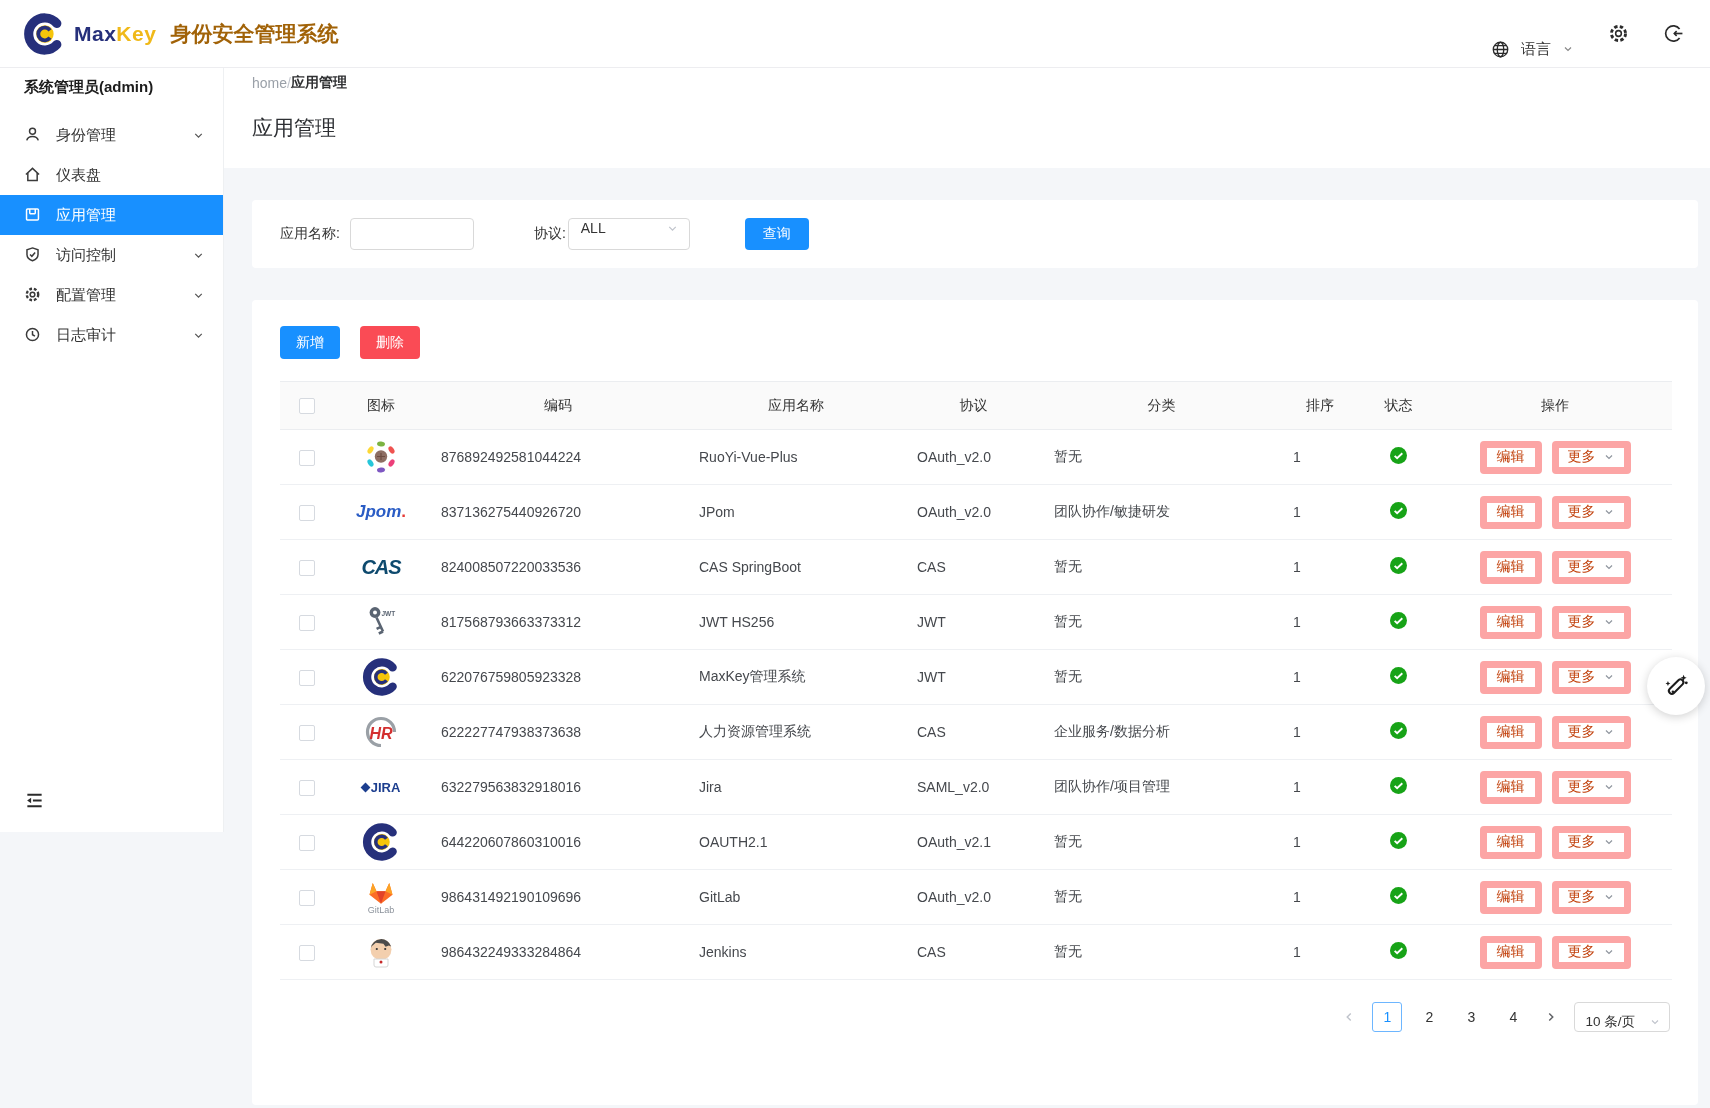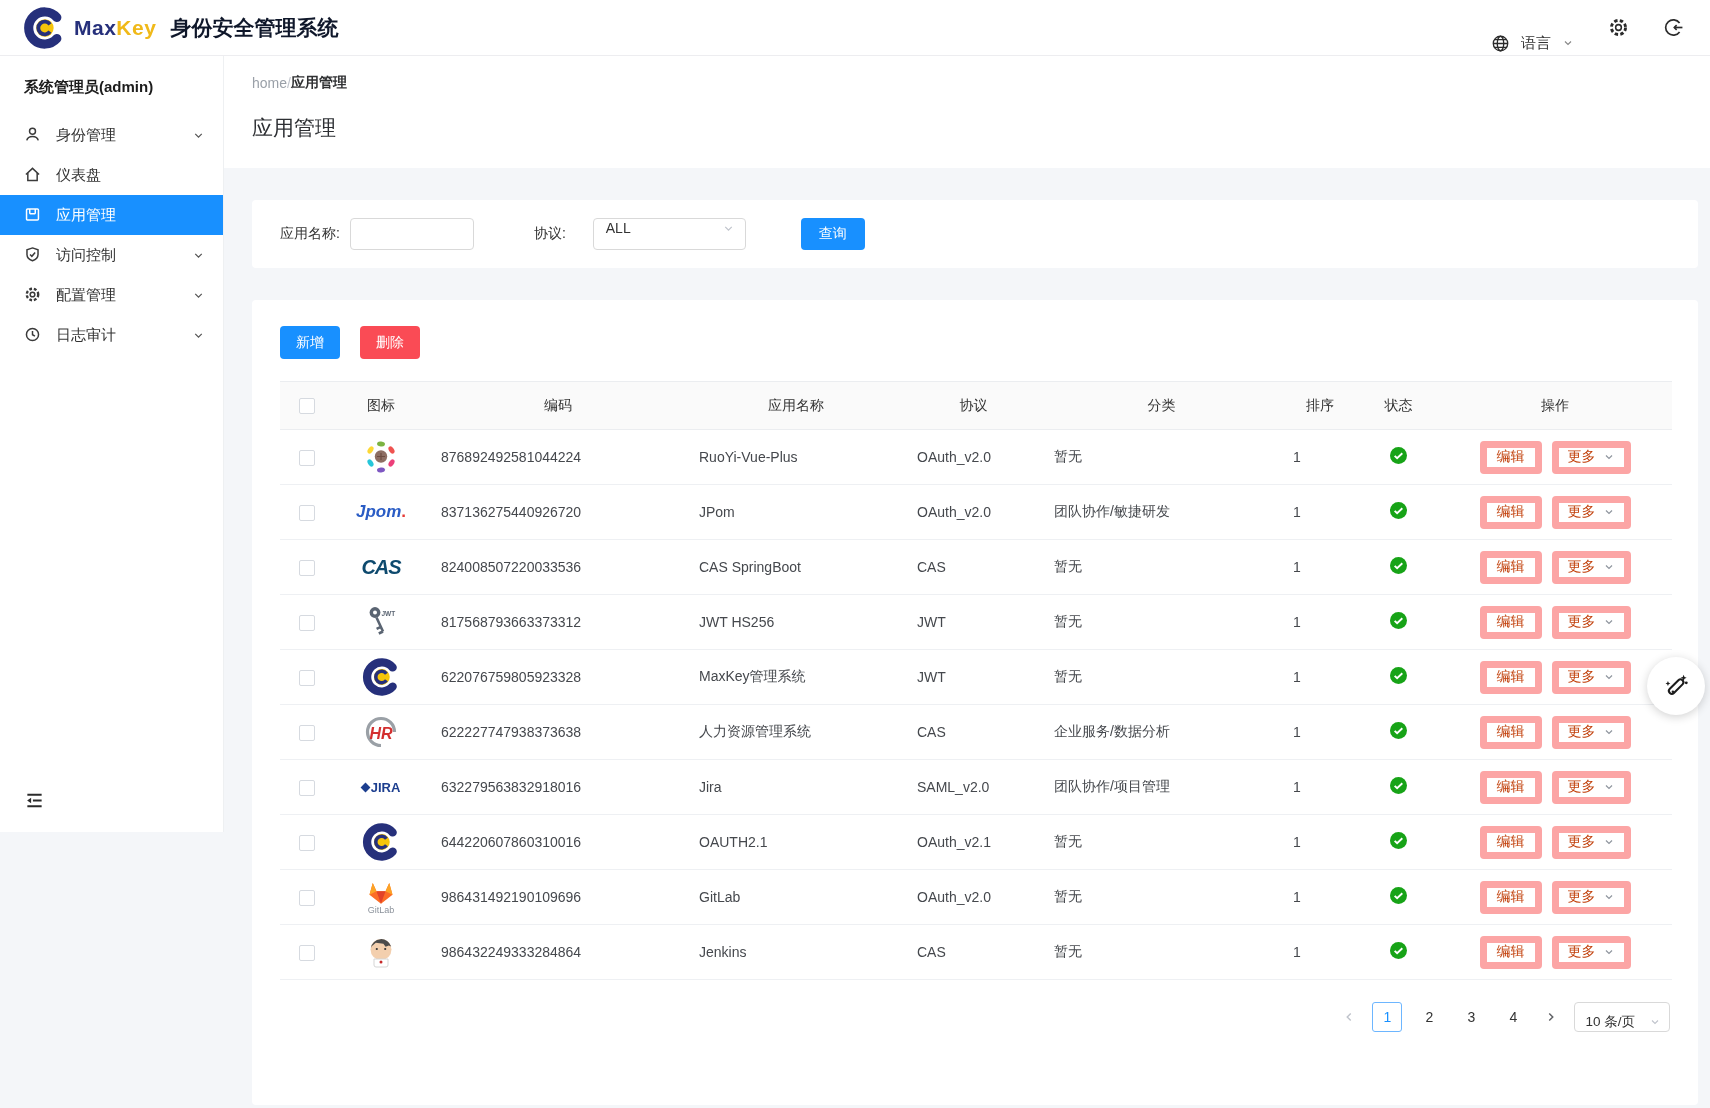--- a/index.html
+++ b/index.html
@@ -1,20 +1,20 @@
 <!DOCTYPE html>
 <html><head>
 <meta charset="utf-8">
 <style>
   * { margin:0; padding:0; box-sizing:border-box; }
   html,body { width:1710px; height:1108px; overflow:hidden; }
   body { background:#f4f6f9; font-family:"Liberation Sans","DejaVu Sans",sans-serif; color:#333; font-size:14px; }
 
   
-  .topbar { position:absolute; top:0; left:0; width:1710px; height:56px; background:#fff;
+  .topbar { position:absolute; top:0; left:0; width:1710px; height:68px; background:#fff;
             border-bottom:1px solid #ededf0; display:flex; align-items:center; justify-content:space-between;
             padding:0 26px 0 22px; z-index:20; }
   .brand { display:flex; align-items:center; gap:8px; }
   .brand-title { font-size:21px; font-weight:bold; letter-spacing:.5px; }
   .brand-sub { font-size:21px; font-weight:bold; margin-left:6px; }
   .topbar-right { display:flex; align-items:center; gap:34px; }
   .lang-group { display:flex; align-items:center; gap:11px; cursor:pointer; font-size:15px;margin-top:31px; }
   .top-icon { display:inline-flex; align-items:center; justify-content:center; cursor:pointer; color:#2b2b2b; }
 
   
@@ -36,21 +36,21 @@
   .breadcrumb { display:flex; align-items:center; font-size:14px; }
   .breadcrumb .bc-home { color:#9aa0a8; cursor:pointer; }
   .breadcrumb .bc-sep { color:#c0c4cc; }
   .breadcrumb .bc-cur { color:#303133; font-weight:600; }
   .page-title { margin-top:22px; font-size:21px; color:#2d2f33; }
 
   .card { background:#fff; border-radius:4px; margin:32px 12px 0 28px; }
   .filter-card { height:68px; display:flex; align-items:center; padding-left:28px; }
   .f-label { font-size:14px; color:#333; }
   .f-input { width:124px; height:32px; border:1px solid #d9d9d9; border-radius:4px; margin-left:10px; padding:0 8px; font-size:14px; outline:none; }
-  .f-select { width:153px; height:32px; border:1px solid #d9d9d9; border-radius:4px; margin-left:27px;
+  .f-select { width:122px; height:32px; border:1px solid #d9d9d9; border-radius:4px; margin-left:2px;
               display:flex; align-items:center; justify-content:space-between; padding:0 10px 12px 12px; cursor:pointer; background:#fff; }
   .f-select .sel-val { font-size:14px; color:#333; }
   .sel-chevron { color:#c0c4cc; display:inline-flex; }
   .gap1 { width:60px; } .gap2 { width:55px; }
   .btn { border:none; border-radius:4px; color:#fff; font-size:14px; cursor:pointer;
          display:inline-flex; align-items:center; justify-content:center; font-family:Liberation Mono, monospace; }
   .btn-primary { background:#1890ff; }
   .btn-danger { background:#fa4b55; }
   .btn-query { width:64px; height:32px; }
 
@@ -103,21 +103,21 @@
 <div class="topbar">
   <div class="brand">
     <span style="display:inline-flex;">
       <svg width="44" height="44" viewBox="0 0 48 48">
         <path d="M38 12.5 A17.5 17.5 0 1 0 38 35.5" fill="none" stroke="#26307b" stroke-width="10" stroke-linecap="round"></path>
         <circle cx="25" cy="24" r="9.5" fill="#f6c50a"></circle>
         <path d="M30.5 20 A7 7 0 1 0 30.5 28" fill="none" stroke="#26307b" stroke-width="4.2"></path>
       </svg>
     </span>
     <span class="brand-title"><span style="color:#26307b;">Max</span><span style="color:#f0b919;">Key</span></span>
-    <span class="brand-sub" style="color:#0f172a;">身份安全管理系统</span>
+    <span class="brand-sub" style="color:#a16207;">身份安全管理系统</span>
   </div>
   <div class="topbar-right">
     <span class="lang-group">
       <span class="top-icon">
         <svg width="19" height="19" viewBox="0 0 20 20" fill="none" stroke="#2b2b2b" stroke-width="1.4">
           <circle cx="10" cy="10" r="7.6"></circle>
             <ellipse cx="10" cy="10" rx="3.4" ry="7.6"></ellipse>
             <path d="M2.4 10 h15.2 M3.4 6 h13.2 M3.4 14 h13.2"></path>
         </svg>
       </span>

